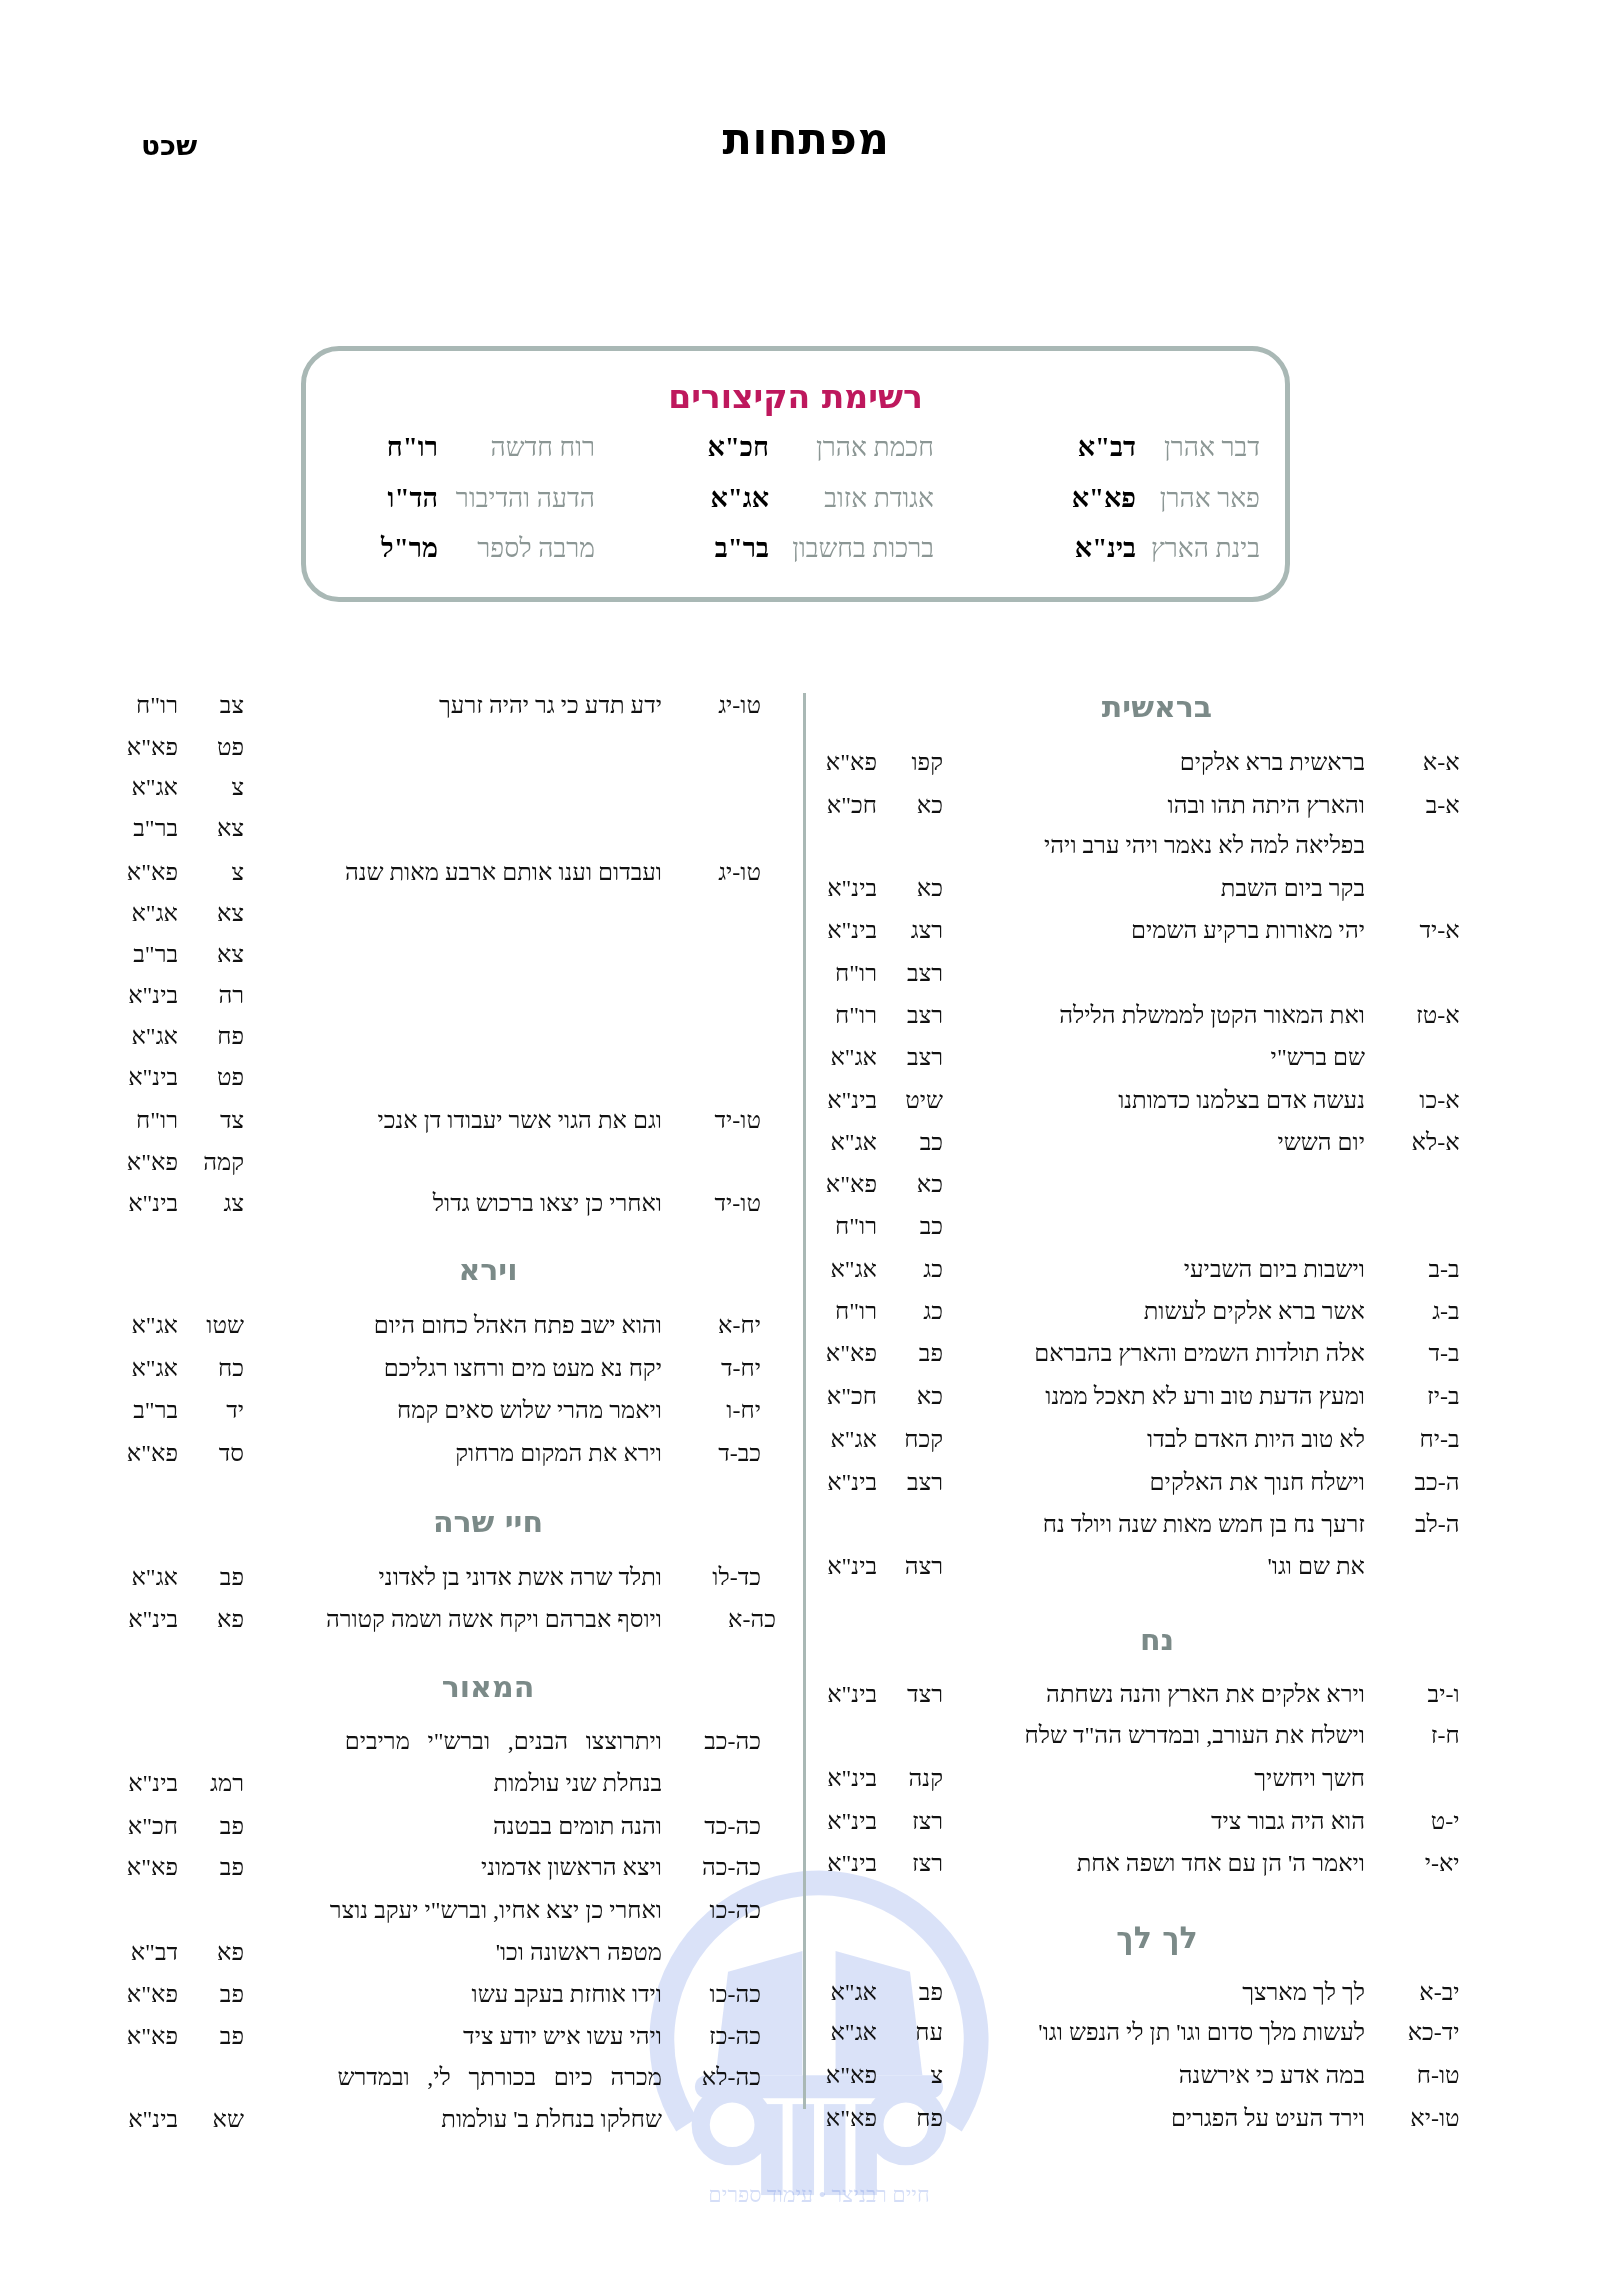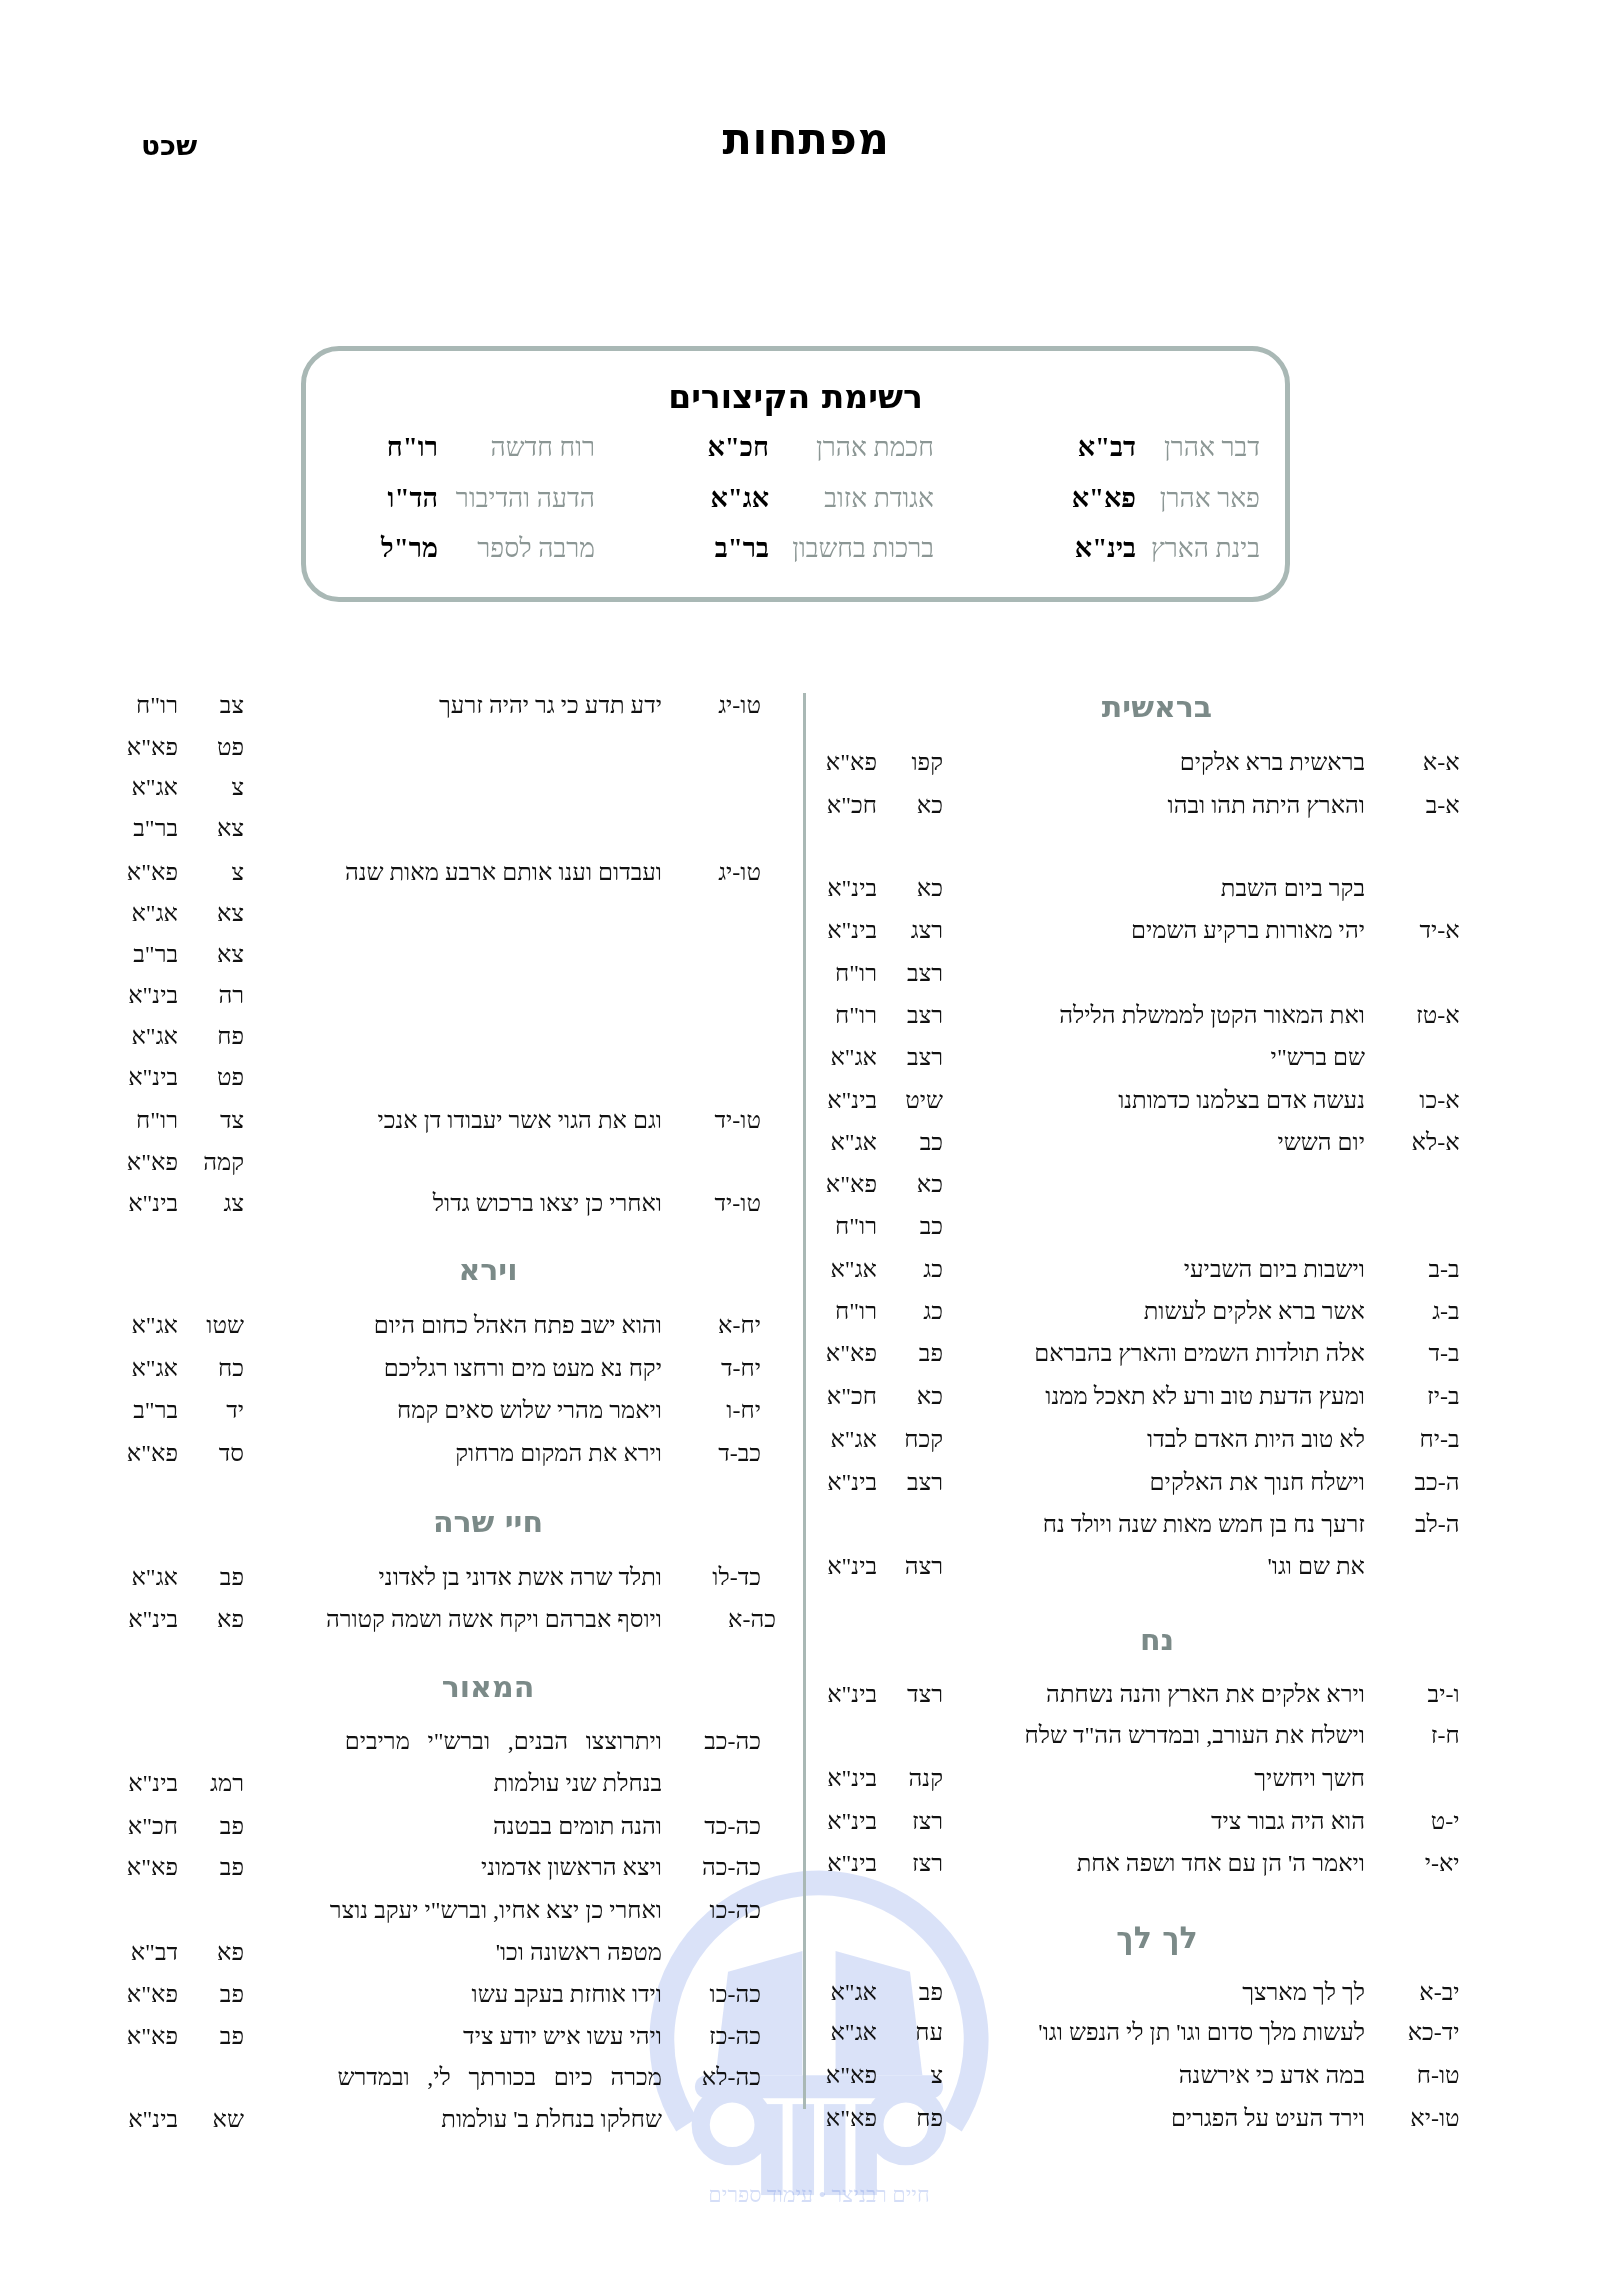--- a/index.html
+++ b/index.html
@@ -19,21 +19,21 @@
     font-size: 28px; line-height: 33px; color: #000; direction: rtl; text-align: left;
   }
   .abbr-box {
     position: absolute; left: 301px; top: 346px; width: 979px; height: 246px;
     border: 5.8px solid #a9b8b5; border-radius: 38px; box-sizing: content-box;
     direction: rtl;
   }
   .abbr-title {
     position: absolute; left: 0; right: 0; top: 25px; text-align: center;
     font-family: "DejaVu Sans", sans-serif; font-weight: bold;
-    font-size: 33px; line-height: 41px; color: #000000;
+    font-size: 33px; line-height: 41px; color: #be185d;
   }
   .abbr-row { position: absolute; left: 0; right: 0; height: 41px; }
   .abbr-item { position: absolute; top: 0; height: 41px; width: 322px; }
   .abbr-full {
     position: absolute; top: 0; font-size: 26.5px; line-height: 41px; color: #8b9694;
     white-space: nowrap;
   }
   .abbr-code {
     position: absolute; top: 0; font-size: 27px; line-height: 41px; color: #000;
     font-weight: bold; white-space: nowrap;
@@ -146,20 +146,26 @@
     <span class="txt" style="right:107px">בראשית ברא אלקים</span>
     <span class="pg" style="right:529px">קפו</span>
     <span class="bk" style="right:595px">פא"א</span>
   </div>
   <div class="row" style="top:787px">
     <span class="ref" style="right:12.4px">א-ב</span>
     <span class="txt" style="right:107px">והארץ היתה תהו ובהו</span>
     <span class="pg" style="right:529px">כא</span>
     <span class="bk" style="right:595px">חכ"א</span>
   </div>
+  <div class="row" style="top:827px">
+    <span class="ref" style="right:12.4px"></span>
+    <span class="txt" style="right:107px">בפליאה למה לא נאמר ויהי ערב ויהי</span>
+    <span class="pg" style="right:529px"></span>
+    <span class="bk" style="right:595px"></span>
+  </div>
   <div class="row" style="top:870px">
     <span class="ref" style="right:12.4px"></span>
     <span class="txt" style="right:107px">בקר ביום השבת</span>
     <span class="pg" style="right:529px">כא</span>
     <span class="bk" style="right:595px">בינ"א</span>
   </div>
   <div class="row" style="top:912px">
     <span class="ref" style="right:12.4px">א-יד</span>
     <span class="txt" style="right:107px">יהי מאורות ברקיע השמים</span>
     <span class="pg" style="right:529px">רצג</span>

